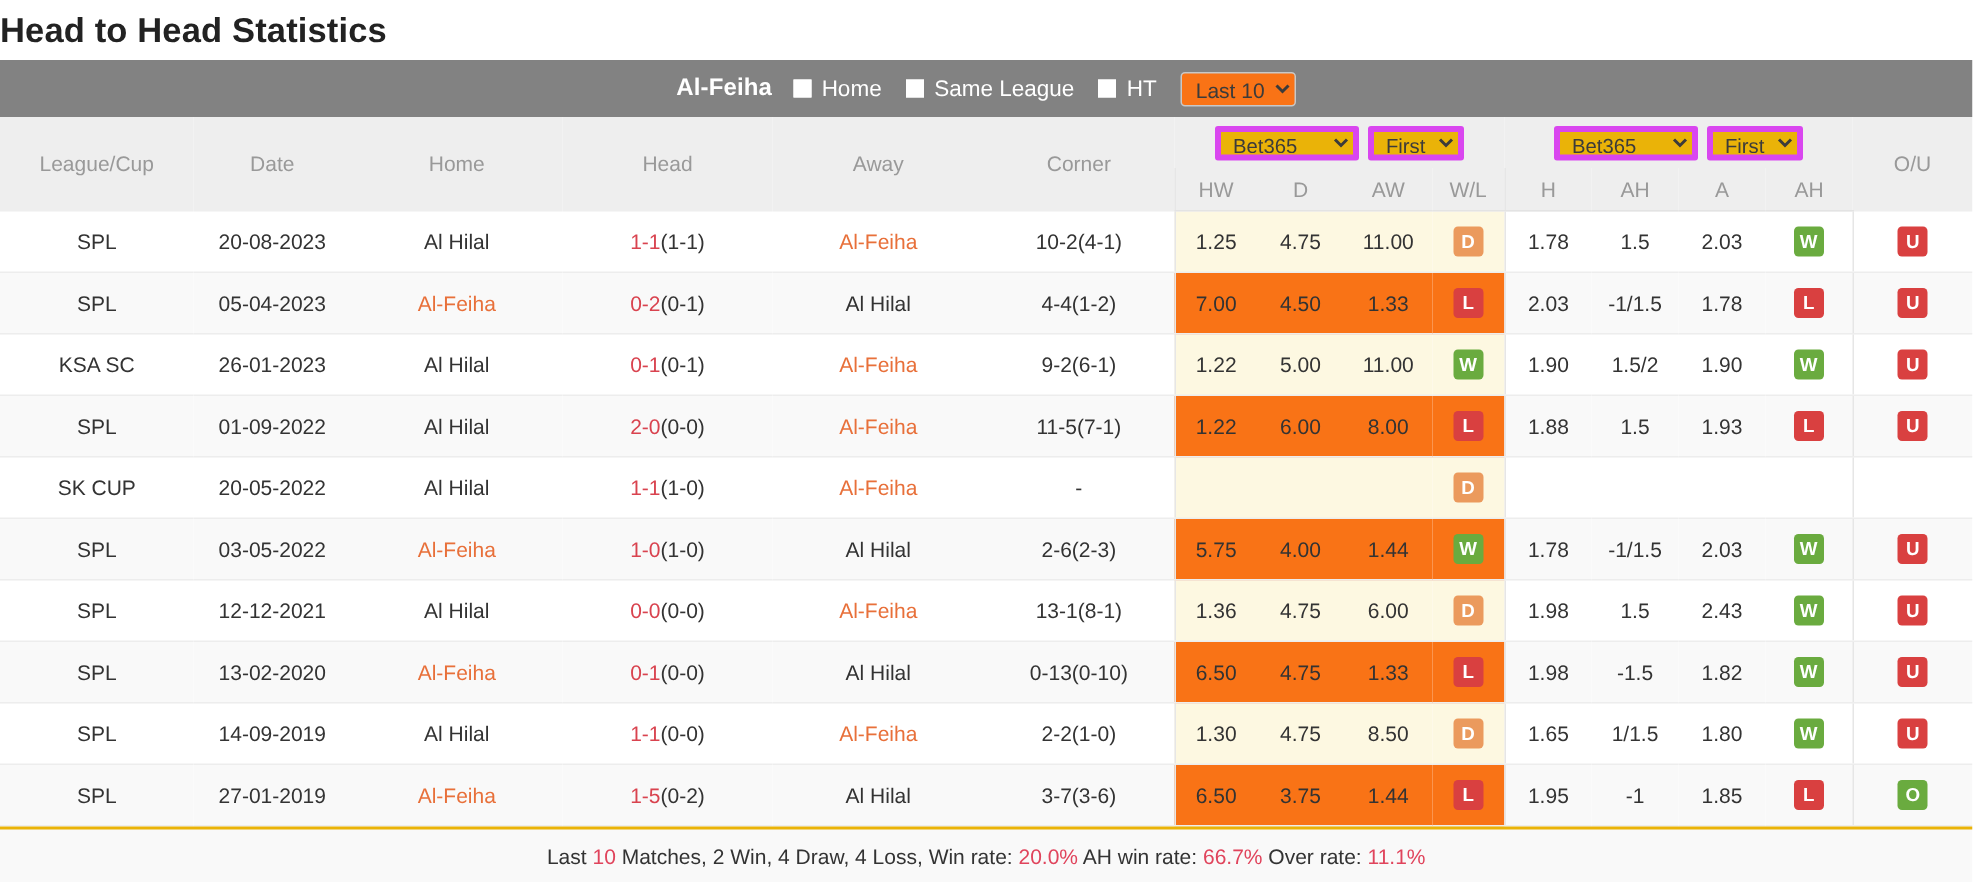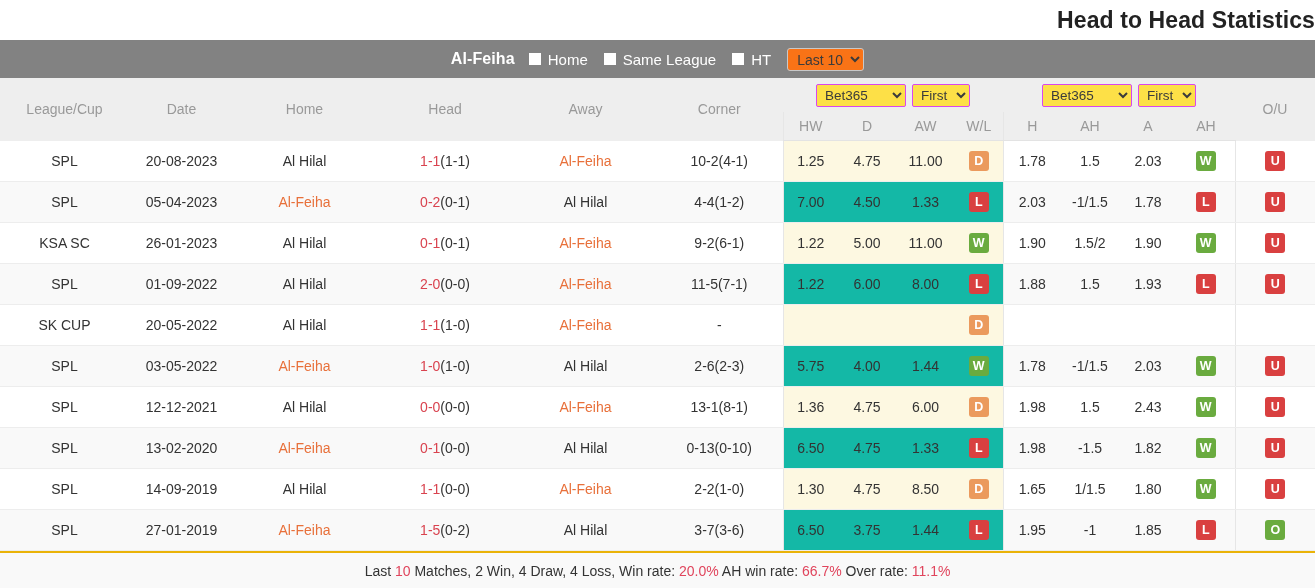--- a/index.html
+++ b/index.html
@@ -19,21 +19,21 @@
     height: 588px;
     position: relative;
     box-sizing: border-box;
   }
 
   
   .title-bar {
     height: 40px;
     display: flex;
     align-items: center;
-    justify-content: flex-end;
+    justify-content: flex-start;
     background: #ffffff;
   }
   .title-bar .title {
     font-size: 23px;
     font-weight: bold;
     color: #222222;
     letter-spacing: 0.1px;
   }
 
   
@@ -114,23 +114,23 @@
     background: #eeeeee;
     font-weight: normal;
     color: #999999;
     font-size: 14px;
     text-align: center;
     border-bottom: 1px solid #e3e3e3;
     vertical-align: middle;
   }
 
   .hsel {
-    background: #fde047;
+    background: #eab308;
     color: #3b3b3b;
-    border: 1px solid #d946ef;
+    border: 4px solid #d946ef;
     border-radius: 2px;
     font-size: 13.5px;
     font-family: "Liberation Sans", sans-serif;
     height: 23px;
     line-height: 19px;
     box-sizing: border-box;
     padding: 1px 2px 1px 4px;
   }
   .selwrap {
     display: flex;
@@ -145,21 +145,21 @@
   tbody td {
     text-align: center;
     vertical-align: middle;
     border-bottom: 1px solid #ededed;
     color: #333333;
     font-size: 14px;
     height: 40px;
   }
   tbody tr.alt td { background: #f9f9f9; }
   tbody tr td.odds { background: #fdf8e1; }
-  tbody tr.alt td.odds { background: #14b8a6; }
+  tbody tr.alt td.odds { background: #f97316; }
 
   td.sep-left { border-left: 1px solid #e6e6e6; }
   th.sep-left { border-left: 1px solid #e6e6e6; }
 
   .team-hl { color: #e8703a; }
   .score { color: #d9434f; }
   .score .ht { color: #333333; }
 
   .badge {
     display: inline-block;

